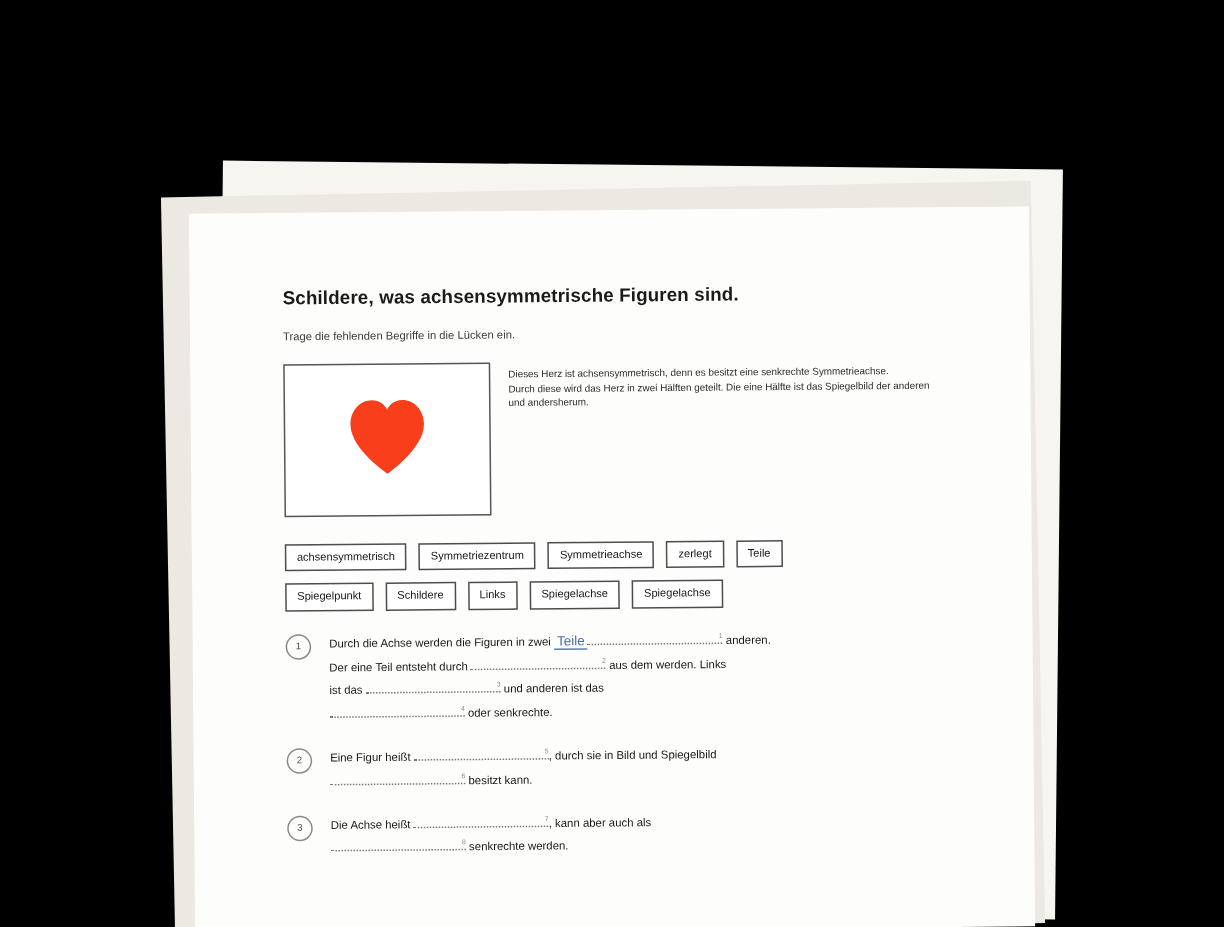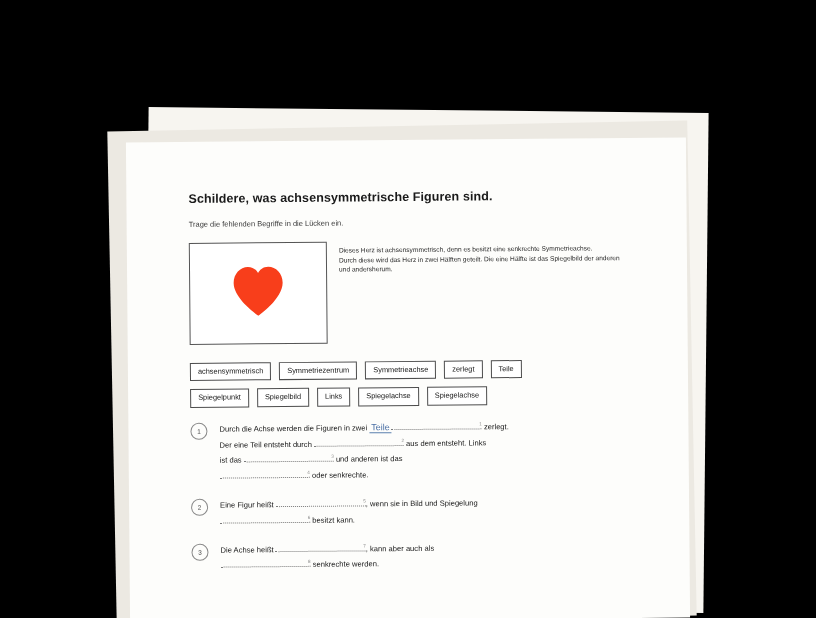--- a/index.html
+++ b/index.html
@@ -218,43 +218,43 @@
       <div class="wordbank">
         <div class="wordbank-row">
           <span class="word-chip">achsensymmetrisch</span>
           <span class="word-chip">Symmetriezentrum</span>
           <span class="word-chip">Symmetrieachse</span>
           <span class="word-chip">zerlegt</span>
           <span class="word-chip">Teile</span>
         </div>
         <div class="wordbank-row">
           <span class="word-chip">Spiegelpunkt</span>
-          <span class="word-chip">Spiegelbild</span>
+          <span class="word-chip">Schildere</span>
           <span class="word-chip">Links</span>
           <span class="word-chip">Spiegelachse</span>
           <span class="word-chip">Spiegelachse</span>
         </div>
       </div>
 
       <div class="tasks">
 
         <div class="task">
           <div class="task-num">1</div>
           <div class="task-body">
-            <span>Durch die Achse werden die Figuren in zwei </span><span class="blank-filled">Teile</span><span class="blank w90"><span class="sub">1</span></span><span> zerlegt.</span><br>
-            <span>Der eine Teil entsteht durch </span><span class="blank w90"><span class="sub">2</span></span><span> aus dem entsteht. Links</span><br>
+            <span>Durch die Achse werden die Figuren in zwei </span><span class="blank-filled">Teile</span><span class="blank w90"><span class="sub">1</span></span><span> anderen.</span><br>
+            <span>Der eine Teil entsteht durch </span><span class="blank w90"><span class="sub">2</span></span><span> aus dem werden. Links</span><br>
             <span>ist das </span><span class="blank w90"><span class="sub">3</span></span><span> und anderen ist das</span><br>
             <span class="blank w90"><span class="sub">4</span></span><span> oder senkrechte.</span>
           </div>
         </div>
 
         <div class="task">
           <div class="task-num">2</div>
           <div class="task-body">
-            <span>Eine Figur heißt </span><span class="blank w90"><span class="sub">5</span></span><span>, wenn sie in Bild und Spiegelung</span><br>
+            <span>Eine Figur heißt </span><span class="blank w90"><span class="sub">5</span></span><span>, durch sie in Bild und Spiegelbild</span><br>
             <span class="blank w90"><span class="sub">6</span></span><span> besitzt kann.</span>
           </div>
         </div>
 
         <div class="task">
           <div class="task-num">3</div>
           <div class="task-body">
             <span>Die Achse heißt </span><span class="blank w90"><span class="sub">7</span></span><span>, kann aber auch als</span><br>
             <span class="blank w90"><span class="sub">8</span></span><span> senkrechte werden.</span>
           </div>

